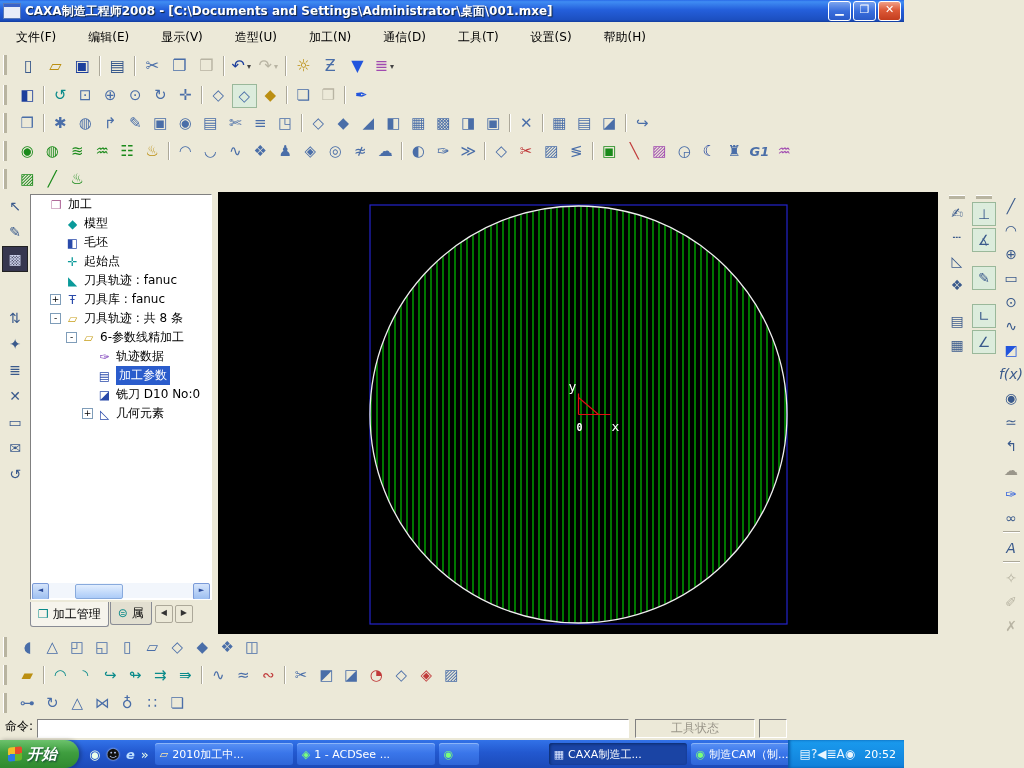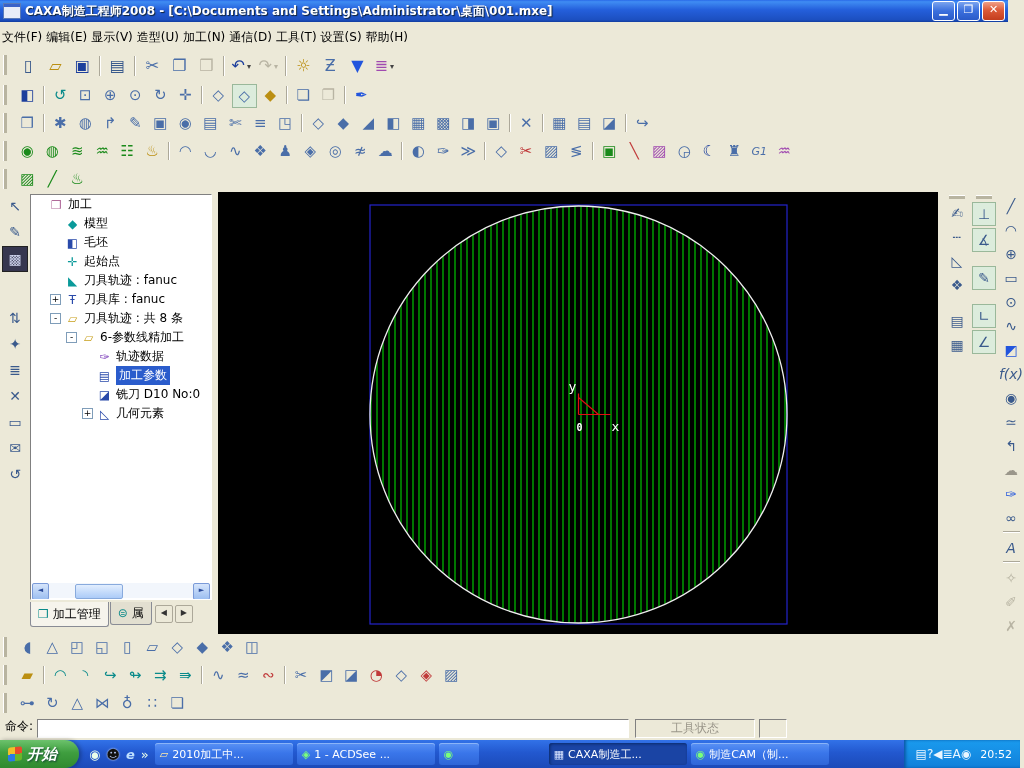--- a/index.html
+++ b/index.html
@@ -1,45 +1,45 @@
 <!DOCTYPE html>
 <html><head>
 <meta charset="utf-8">
 <style>
   html,body{margin:0;padding:0;background:#555;}
   #app{position:relative;width:1024px;height:768px;overflow:hidden;background:#ece9d8;
        font-family:"DejaVu Sans","Liberation Sans",sans-serif;font-size:12px;-webkit-font-smoothing:none;}
   
-  .titlebar{position:absolute;left:0;top:0;width:1008px;height:22px;display:flex;align-items:center;
+  .titlebar{position:absolute;left:0;top:0;width:904px;height:22px;display:flex;align-items:center;
     background:linear-gradient(#2a6ae8,#3f8cf3 8%,#245fdb 45%,#1c4fc0 90%,#123d9e);color:#fff;}
   .titlebar .appicon{width:16px;height:14px;margin:0 4px 0 3px;background:#e8edf8;border:1px solid #5a7ab8;
     display:inline-block;box-shadow:inset 0 3px #3a62c8;}
   .titlebar .ttext{font-weight:bold;font-size:12px;text-shadow:1px 1px 1px #123;white-space:nowrap;overflow:hidden;flex:1;}
   .winbtns{display:flex;gap:2px;margin-right:3px;}
   .winbtn{width:21px;height:18px;border-radius:3px;border:1px solid #fff;color:#fff;font-size:11px;line-height:16px;
     text-align:center;background:linear-gradient(#7ba4ef,#3a6fdd 50%,#2a5ac8);}
   .winbtn.close{background:linear-gradient(#f0a088,#dd5a38 45%,#c33d1e);}
   
   .menubar{position:absolute;left:0;top:22px;width:1024px;height:30px;background:#ece9d8;display:flex;align-items:center;
     border-bottom:1px solid #d8d4c0;}
-  .menu-item{padding:4px 2px;color:#000;}
+  .menu-item{padding:4px 16px;color:#000;}
   
   .tbar{position:absolute;left:0;width:1024px;background:#ece9d8;white-space:nowrap;border-bottom:1px solid #ddd9c8;}
   .row-handle{display:inline-block;width:3px;height:20px;margin:3px 4px 0 3px;vertical-align:top;
     border-left:1px solid #fff;background:#b8b4a0;}
   .tbtn{display:inline-flex;align-items:center;justify-content:center;min-width:23px;height:22px;margin:2px 1px 0 1px;
     color:#3a5a8c;font-size:15px;vertical-align:top;position:relative;}
   .tbtn .g{font-style:normal;line-height:1;}
   .tbtn .dd{display:none;font-style:normal;font-size:8px;color:#444;margin-left:2px;}
   .tbtn.has-dd .dd{display:inline;}
   .tbtn.sep{margin-left:9px;}
   .tbtn.sep::before{content:"";position:absolute;left:-6px;top:2px;bottom:2px;width:1px;background:#aca899;box-shadow:1px 0 #fff;}
   .tbtn.dis .g,.tbtn.dis .dd{color:#b8b4a3 !important;}
   .tbtn.lit{background:#dcecdc;border:1px solid #9ab89a;}
-  .tbtn.txt .g{font-size:11px;font-weight:normal;font-style:italic;}
+  .tbtn.txt .g{font-size:13px;font-weight:bold;font-style:italic;}
   .c-gold .g{color:#bb8f12;} .c-navy .g{color:#1c3e9c;} .c-steel .g{color:#4a6ea8;}
   .c-blue2 .g{color:#2255dd;} .c-teal .g{color:#0a8a8a;} .c-green2 .g{color:#1a8a1a;}
   .c-gray .g{color:#9a968a;} .c-multi .g{color:#a04ab0;} .c-red2 .g{color:#c03a3a;}
   #tb1{top:52px;height:30px;} #tb1 .tbtn{min-width:25px;height:24px;font-size:16px;}
   #tb2{top:82px;height:28px;} #tb3{top:110px;height:28px;} #tb4{top:138px;height:28px;} #tb5{top:166px;height:26px;}
   
   #main{position:absolute;left:0;top:192px;width:1024px;height:442px;background:#ece9d8;}
   .vstrip{position:absolute;top:0;bottom:0;}
   #left-strip{left:0;width:30px;}
   .vbtn{display:flex;align-items:center;justify-content:center;width:24px;height:24px;margin:2px auto 0 auto;
@@ -88,21 +88,21 @@
   
   #statusbar{position:absolute;left:0;top:717px;width:1024px;height:23px;background:#ece9d8;display:flex;align-items:center;}
   #statusbar .slabel{margin:0 4px 4px 5px;color:#000;}
   .sfield{height:17px;border:1px solid;border-color:#808080 #fff #fff #808080;background:#fff;}
   #cmd-field{width:590px;}
   #tool-state{width:118px;margin-left:6px;background:#ece9d8;color:#9a968a;text-align:center;line-height:16px;}
   #coords{width:212px;margin-left:4px;background:#ece9d8;color:#000;line-height:16px;padding-left:6px;
     font-family:"DejaVu Sans Mono","Liberation Mono",monospace;font-size:11px;}
   #status-extra{width:26px;margin-left:4px;background:#ece9d8;}
   
-  #taskbar{position:absolute;left:0;top:740px;width:1020px;height:28px;display:flex;align-items:center;
+  #taskbar{position:absolute;left:0;top:740px;width:904px;height:28px;display:flex;align-items:center;
     background:linear-gradient(#3272e8,#2258cf 45%,#1c4ab8);}
   #start-btn{flex:none;height:28px;padding:0 22px 0 8px;display:flex;align-items:center;color:#fff;
     font-size:15px;font-weight:bold;font-style:italic;text-shadow:1px 1px 2px #143;
     background:linear-gradient(#6cc26c,#3f9e3f 45%,#2f8a2f);border-radius:0 14px 14px 0;box-shadow:2px 0 4px rgba(0,0,0,.3);}
   .winflag{display:inline-block;width:14px;height:14px;margin-right:5px;border-radius:2px;
     background:conic-gradient(#e84a2a 0 25%,#6ab52a 25% 50%,#2a7ae8 50% 75%,#f0c02a 75%);transform:skewY(-6deg);}
   #quick-launch{flex:none;display:flex;align-items:center;margin:0 6px 0 10px;gap:6px;color:#fff;}
   .ql-ic{font-size:13px;font-style:normal;color:#eaffea;}
   .ql-ic.qq{color:#111;text-shadow:0 0 2px #fff;} .ql-ic.ie{color:#bfe0ff;font-weight:bold;font-style:italic;}
   #tasks{flex:1;display:flex;align-items:center;gap:4px;overflow:hidden;}

